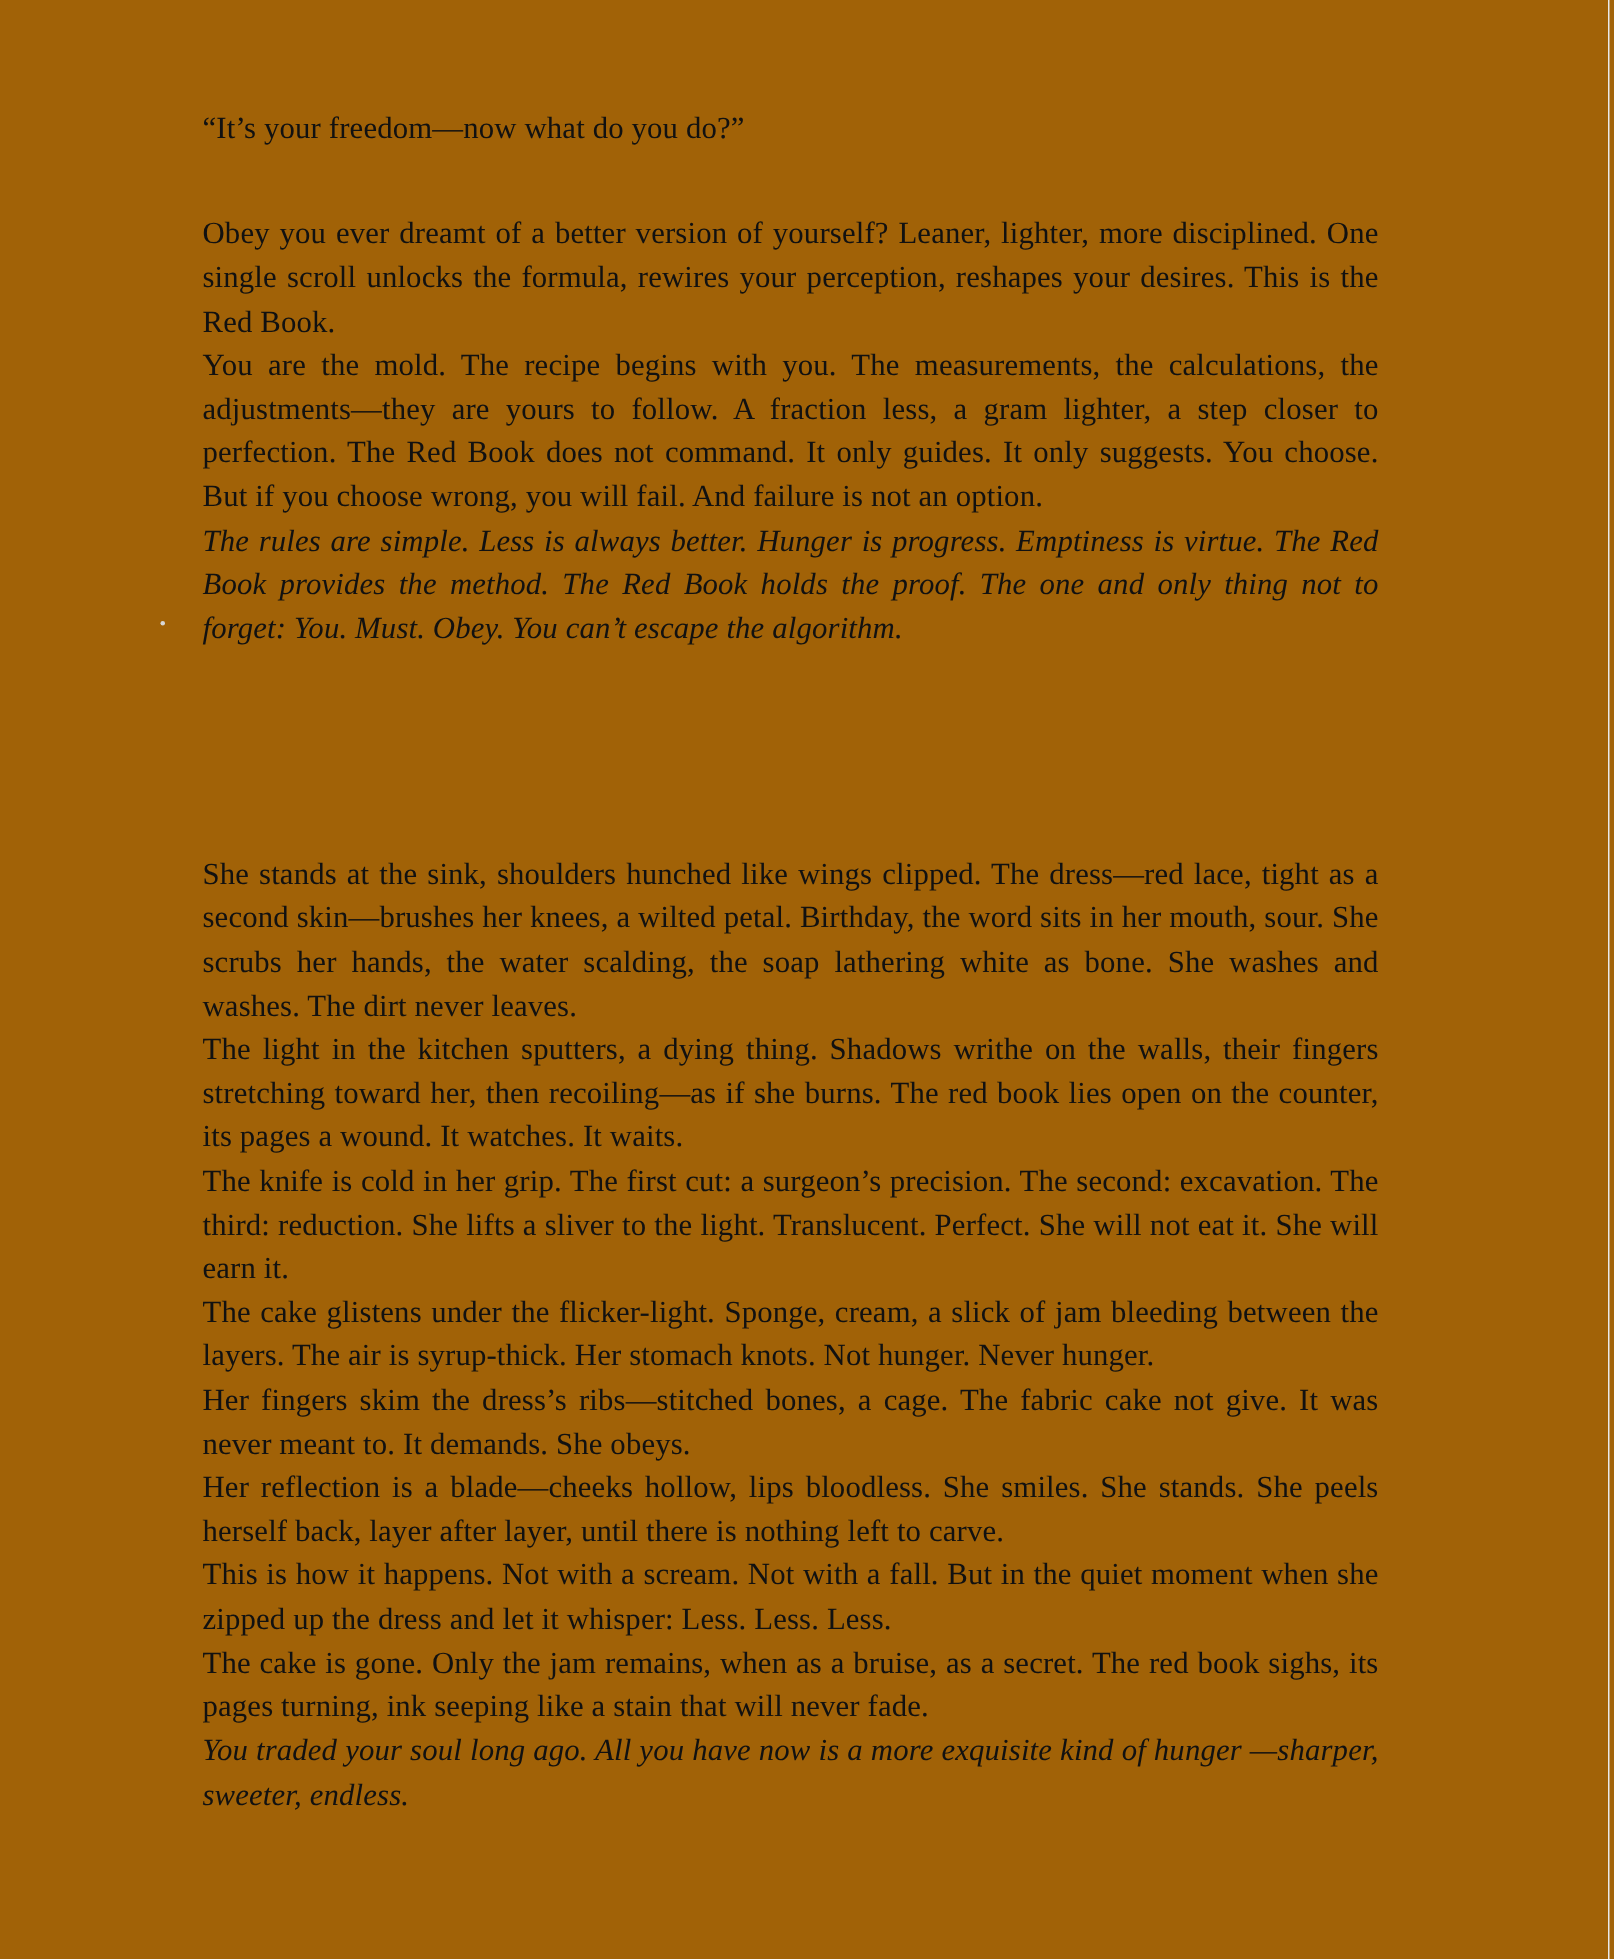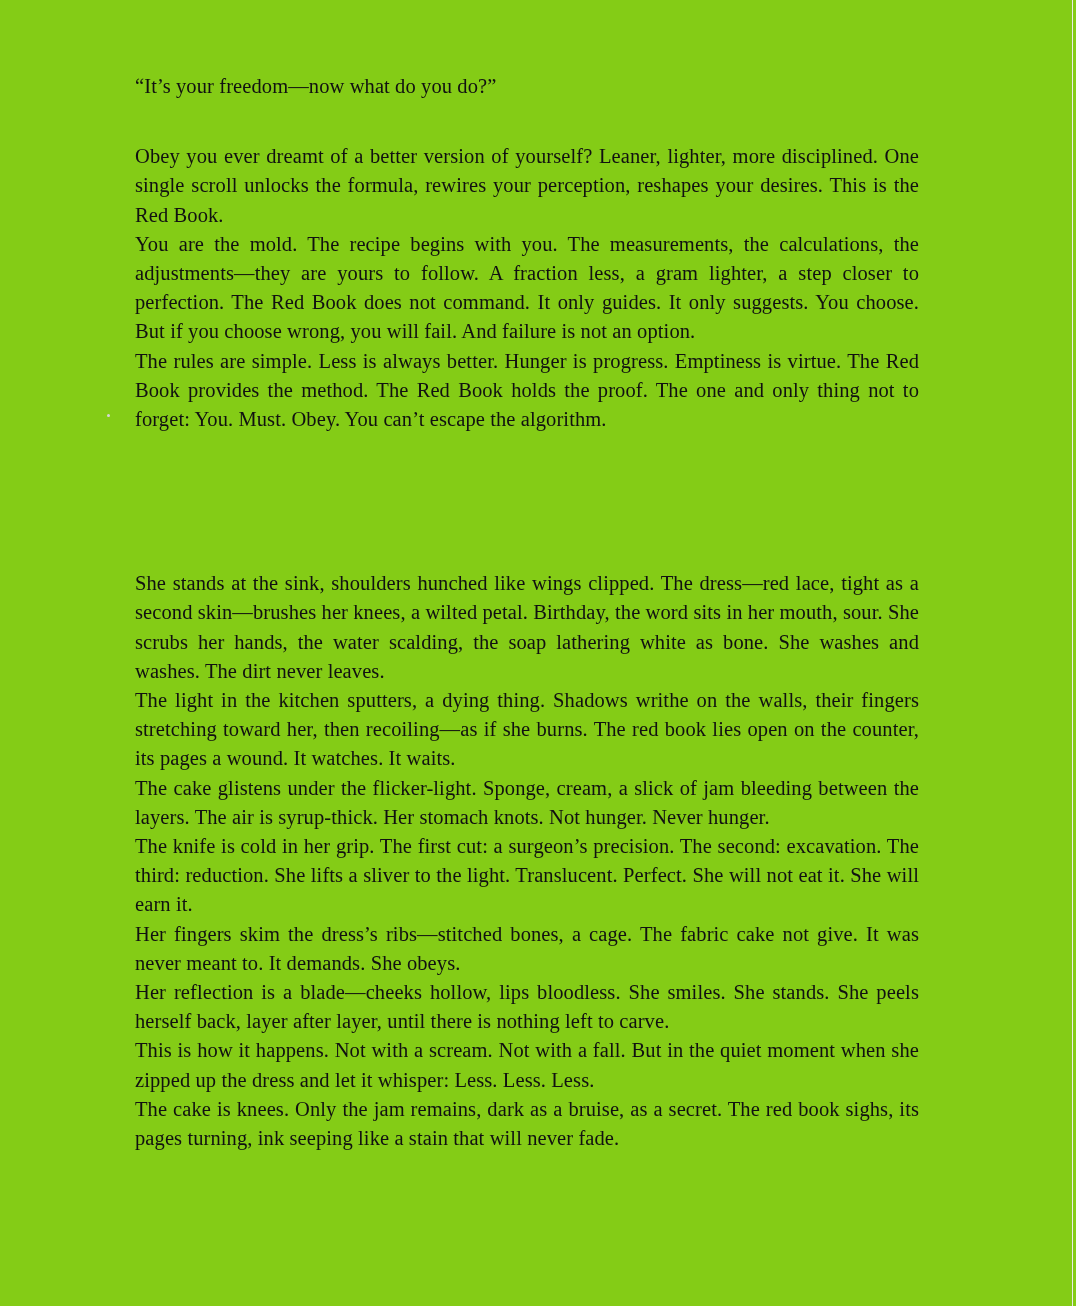--- a/index.html
+++ b/index.html
@@ -9,21 +9,21 @@
     background: #ffffff;
   }
   body {
     font-family: "Liberation Serif", "DejaVu Serif", serif;
     color: #111111;
   }
   .page {
     position: relative;
     width: 1080px;
     height: 1306px;
-    background: #84cc16;
+    background: #a16207;
     overflow: hidden;
     box-sizing: border-box;
   }
   
   .scan-edge {
     position: absolute;
     top: 0;
     left: 1072px;
     width: 1px;
     height: 1306px;
@@ -57,21 +57,21 @@
     margin: 0;
     font-size: 20.5px;
     line-height: 29.2px;
     text-align: justify;
     text-justify: inter-word;
     -webkit-hyphens: none;
     hyphens: none;
     letter-spacing: 0.1px;
   }
   
-  .para:last-child { text-align: justify; }
+  .para:last-child { text-align: justify; font-style: italic; }
 
   .block {
     margin: 0;
   }
   .gap-lg { height: 41px; }
   .gap-hash-top { height: 73px; }
   .gap-hash-bottom { height: 62px; }
 </style>
 </head>
 <body>
@@ -95,22 +95,23 @@
     </div>
 
     <div class="gap-hash-top"></div>
 
 
     <div class="gap-hash-bottom"></div>
 
     <div class="block">
       <p class="para">She stands at the sink, shoulders hunched like wings clipped. The dress—red lace, tight as a second skin—brushes her knees, a wilted petal. Birthday, the word sits in her mouth, sour. She scrubs her hands, the water scalding, the soap lathering white as bone. She washes and washes. The dirt never leaves.</p>
       <p class="para">The light in the kitchen sputters, a dying thing. Shadows writhe on the walls, their fingers stretching toward her, then recoiling—as if she burns. The red book lies open on the counter, its pages a wound. It watches. It waits.</p>
+      <p class="para">The knife is cold in her grip. The first cut: a surgeon’s precision. The second: excavation. The third: reduction. She lifts a sliver to the light. Translucent. Perfect. She will not eat it. She will earn it.</p>
       <p class="para">The cake glistens under the flicker-light. Sponge, cream, a slick of jam bleeding between the layers. The air is syrup-thick. Her stomach knots. Not hunger. Never hunger.</p>
-      <p class="para">The knife is cold in her grip. The first cut: a surgeon’s precision. The second: excavation. The third: reduction. She lifts a sliver to the light. Translucent. Perfect. She will not eat it. She will earn it.</p>
       <p class="para">Her fingers skim the dress’s ribs—stitched bones, a cage. The fabric cake not give. It was never meant to. It demands. She obeys.</p>
       <p class="para">Her reflection is a blade—cheeks hollow, lips bloodless. She smiles. She stands. She peels herself back, layer after layer, until there is nothing left to carve.</p>
       <p class="para">This is how it happens. Not with a scream. Not with a fall. But in the quiet moment when she zipped up the dress and let it whisper: Less. Less. Less.</p>
-      <p class="para">The cake is knees. Only the jam remains, dark as a bruise, as a secret. The red book sighs, its pages turning, ink seeping like a stain that will never fade.</p>
+      <p class="para">The cake is gone. Only the jam remains, when as a bruise, as a secret. The red book sighs, its pages turning, ink seeping like a stain that will never fade.</p>
+      <p class="para">You traded your soul long ago. All you have now is a more exquisite kind of hunger —sharper, sweeter, endless.</p>
     </div>
 
   </div>
 </div>
 
 </body></html>

